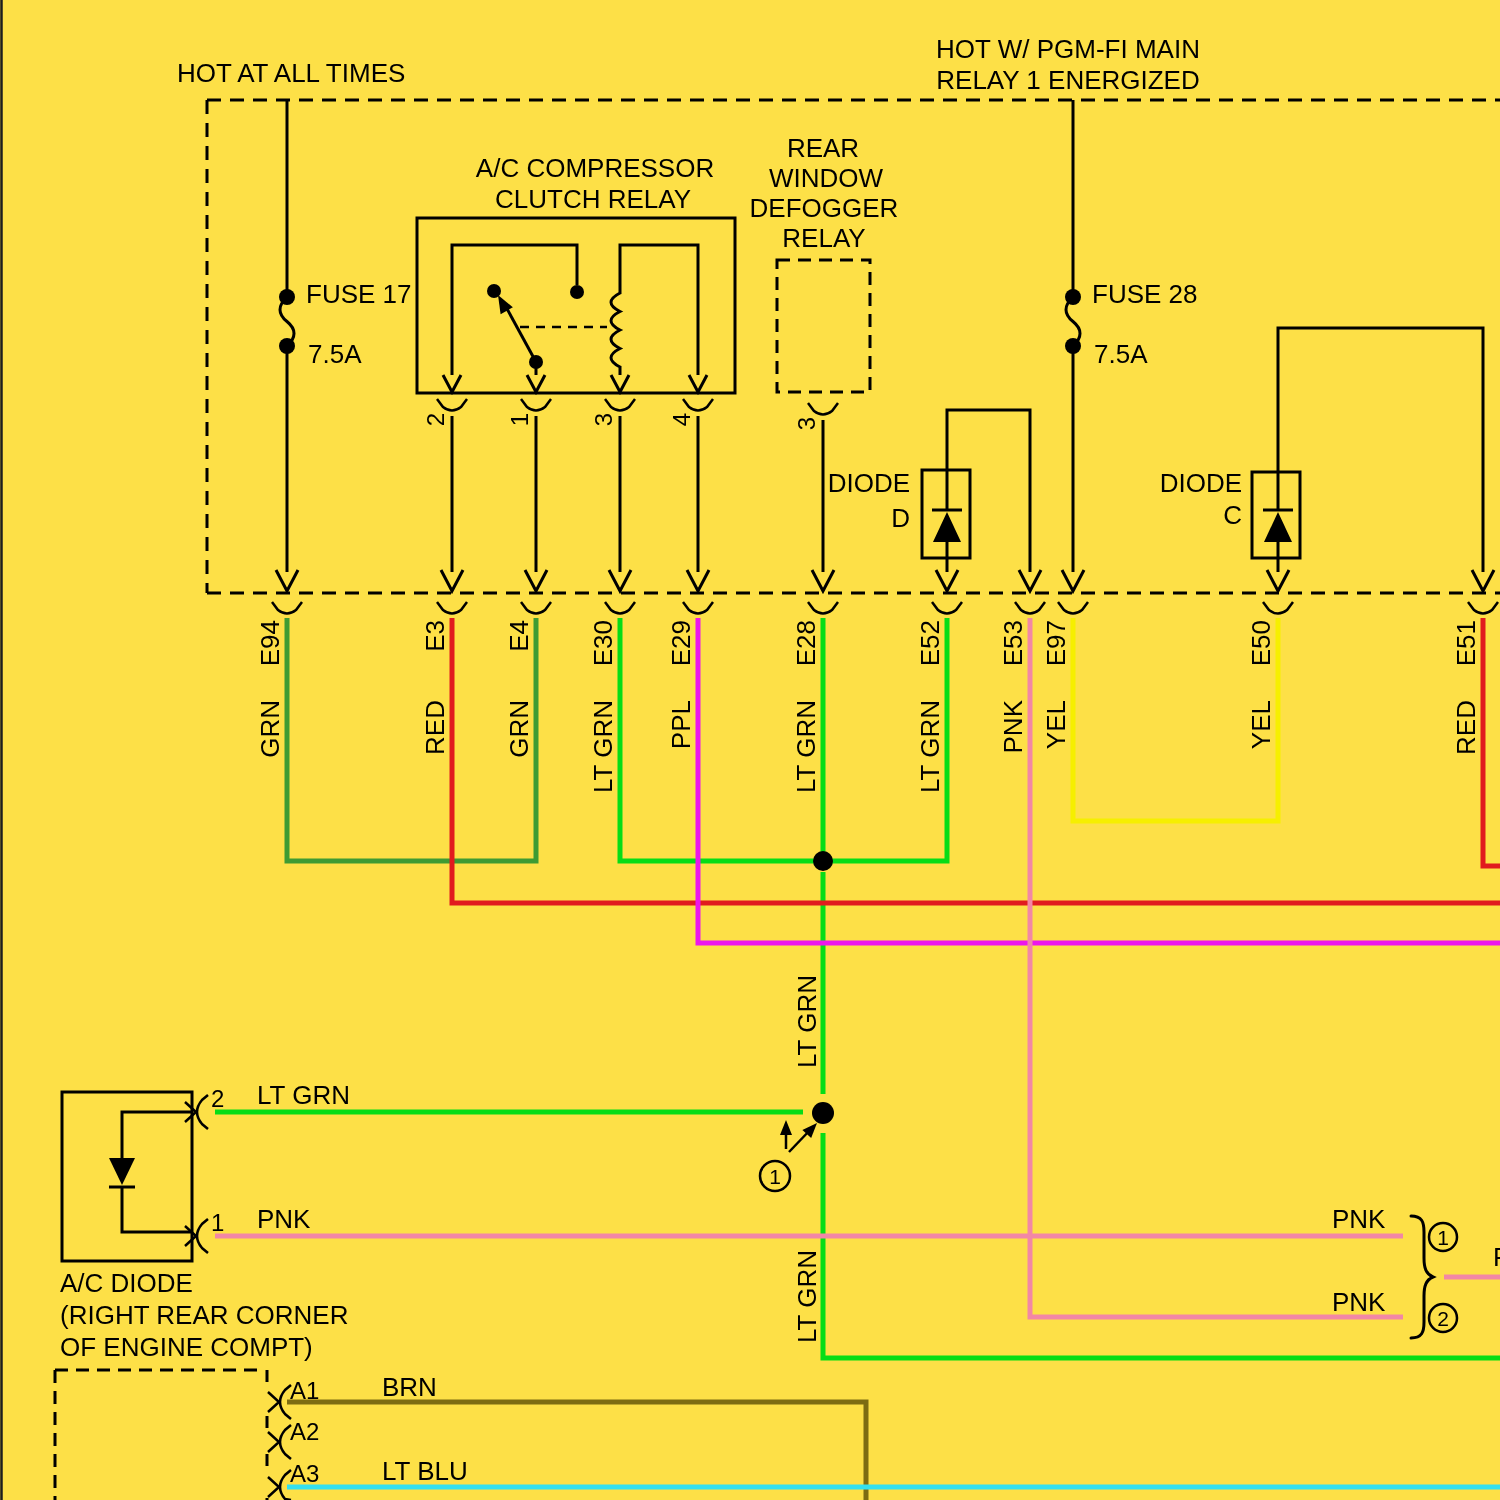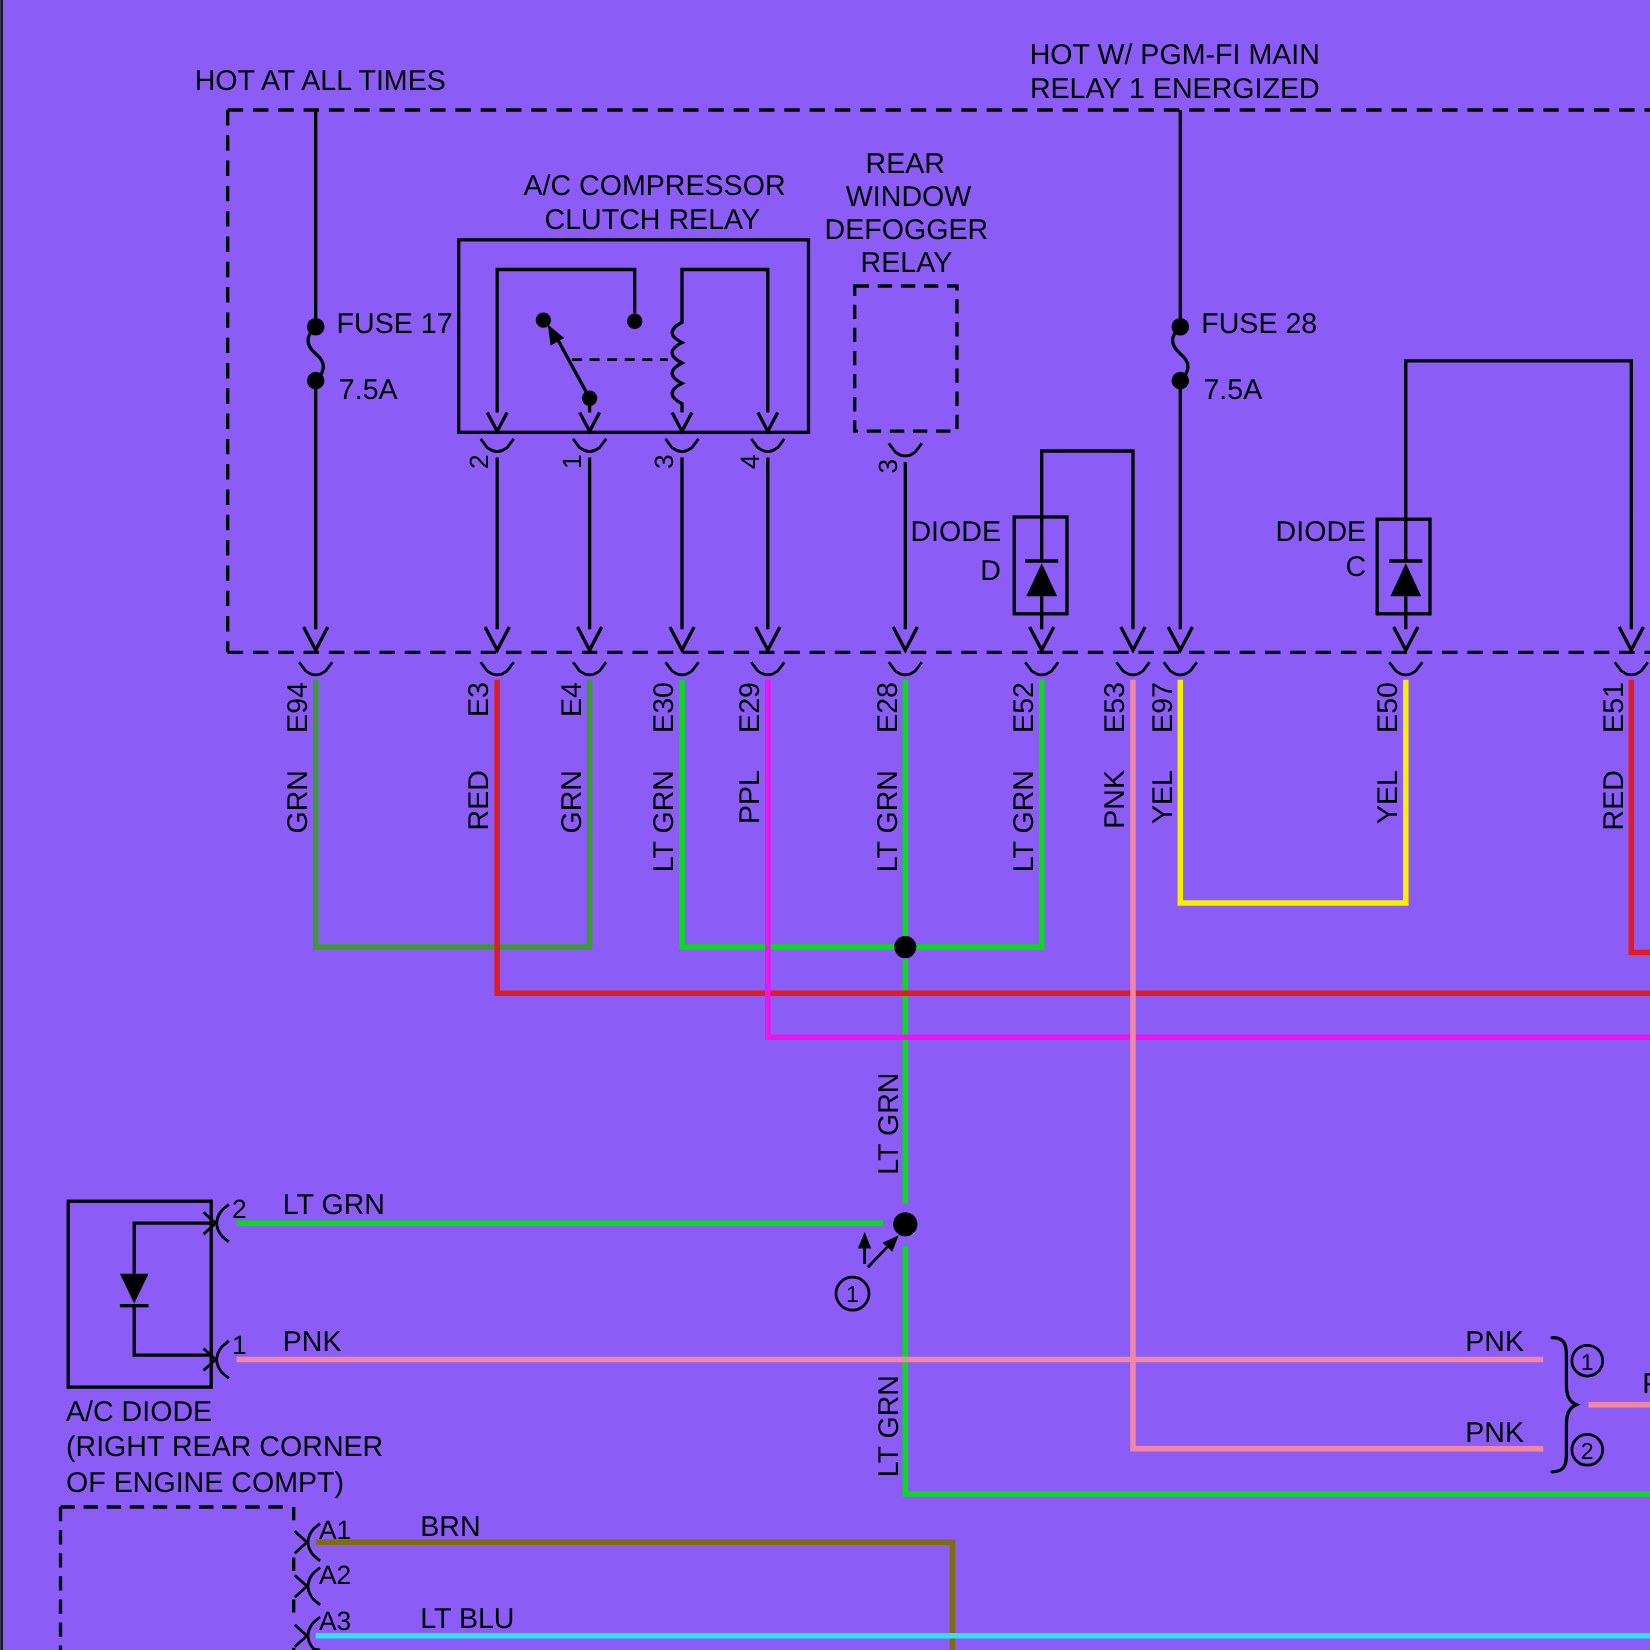--- a/index.html
+++ b/index.html
@@ -1,16 +1,16 @@
 <!DOCTYPE html>
 <html><head>
 <meta charset="utf-8">
 <style>
   html,body{margin:0;padding:0;background:#ffffff;}
-  .stage{position:relative;width:1500px;height:1500px;background:#8b5cf6;overflow:hidden;
+  .stage{position:relative;width:1500px;height:1500px;background:#fde047;overflow:hidden;
          font-family:"Liberation Sans", sans-serif;}
   svg{display:block}
   text{fill:#000;font-family:"Liberation Sans", sans-serif;}
   .lbl{font-size:26px;}
   .pin{font-size:24px;}
   .circnum{font-size:21px;}
 </style>
 </head>
 <body>
 

